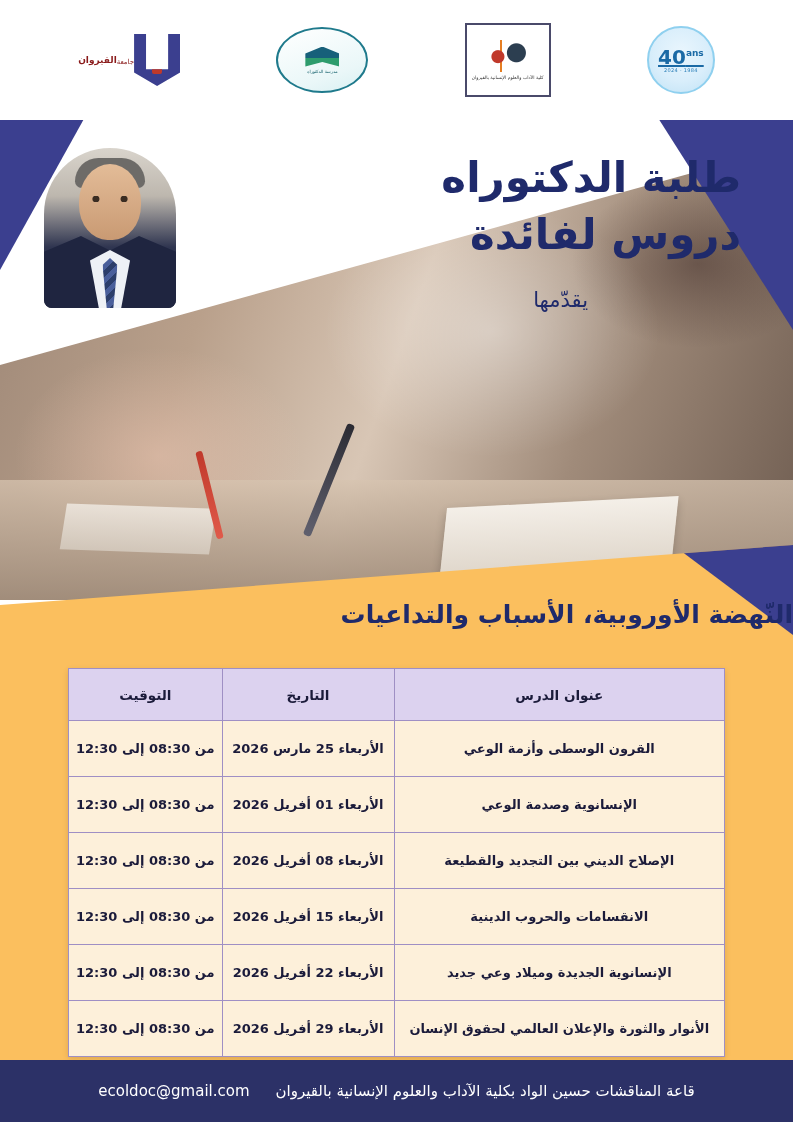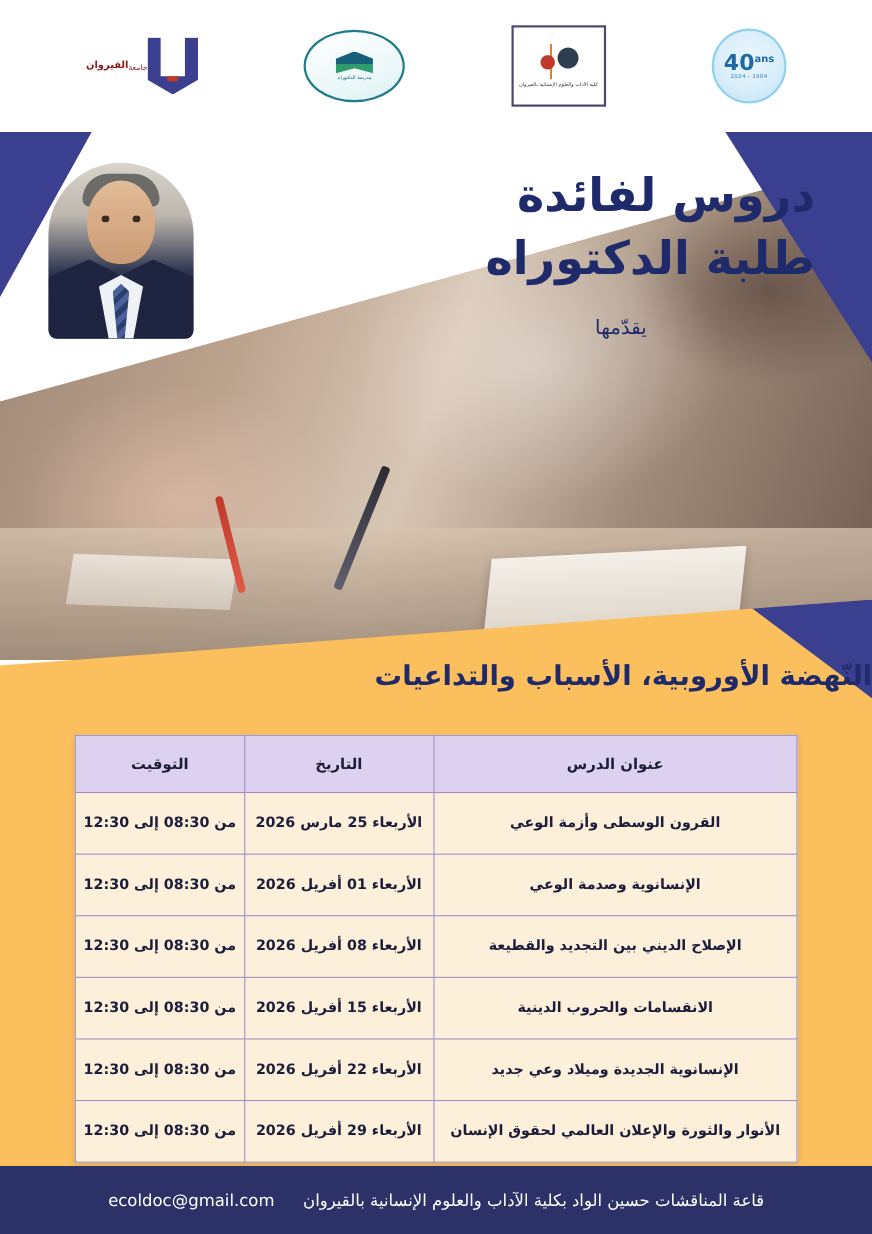--- a/index.html
+++ b/index.html
@@ -34,21 +34,21 @@
 
   
   .logo-40 {
     width: 68px; height: 68px; border-radius: 50%;
     background: radial-gradient(circle at 50% 40%, #eaf6fd 0%, #d9eefb 55%, #bfe2f5 100%);
     border: 2px solid #8fd0ef;
     display: flex; align-items: center; justify-content: center;
     flex-direction: column;
   }
   .logo-40 .n40 {
-    font-size: 20px; font-weight: bold; color: #1b6aa5; line-height: 1;
+    font-size: 20px; font-weight: bold; color: #1b6aa5; line-height: 1; text-decoration: underline;
   }
   .logo-40 .n40 sup { font-size: 9px; }
   .logo-40 .sub { font-size: 5px; color: #2b7fb8; letter-spacing: .3px; }
 
   
   .logo-frame {
     width: 86px; height: 74px;
     border: 2px solid #4a4a6a;
     background: #ffffff;
     display: flex; flex-direction: column;
@@ -228,21 +228,21 @@
     font-size: 42px;
     font-weight: bold;
     color: #1f2a6b;
     line-height: 1.35;
     letter-spacing: 0px;
   }
   .presenter-label {
     position: absolute;
     right: 205px; top: 288px;
     z-index: 32;
-    font-size: 18px;
+    font-size: 21px;
     color: #1f2a6b;
     direction: rtl;
   }
   .presenter-name {
     position: absolute;
     right: 72px; top: 330px;
     z-index: 32;
     font-size: 31px;
     font-weight: bold;
     color: #1f2a6b;
@@ -376,22 +376,22 @@
   <div class="portrait">
     <div class="suit"></div>
     <div class="shirt"></div>
     <div class="tie"></div>
     <div class="hair"></div>
     <div class="face"></div>
     <div class="eyes"></div>
   </div>
 
   <div class="title-block">
+    <div class="title-line">طلبة الدكتوراه</div>
     <div class="title-line">دروس لفائدة</div>
-    <div class="title-line">طلبة الدكتوراه</div>
   </div>
   <div class="presenter-label">يقدّمها</div>
 
   <div class="body-panel">
     <div class="corner-navy"></div>
   </div>
 
   <div class="section-title">النّهضة الأوروبية، الأسباب والتداعيات</div>
 
   <table class="schedule">

